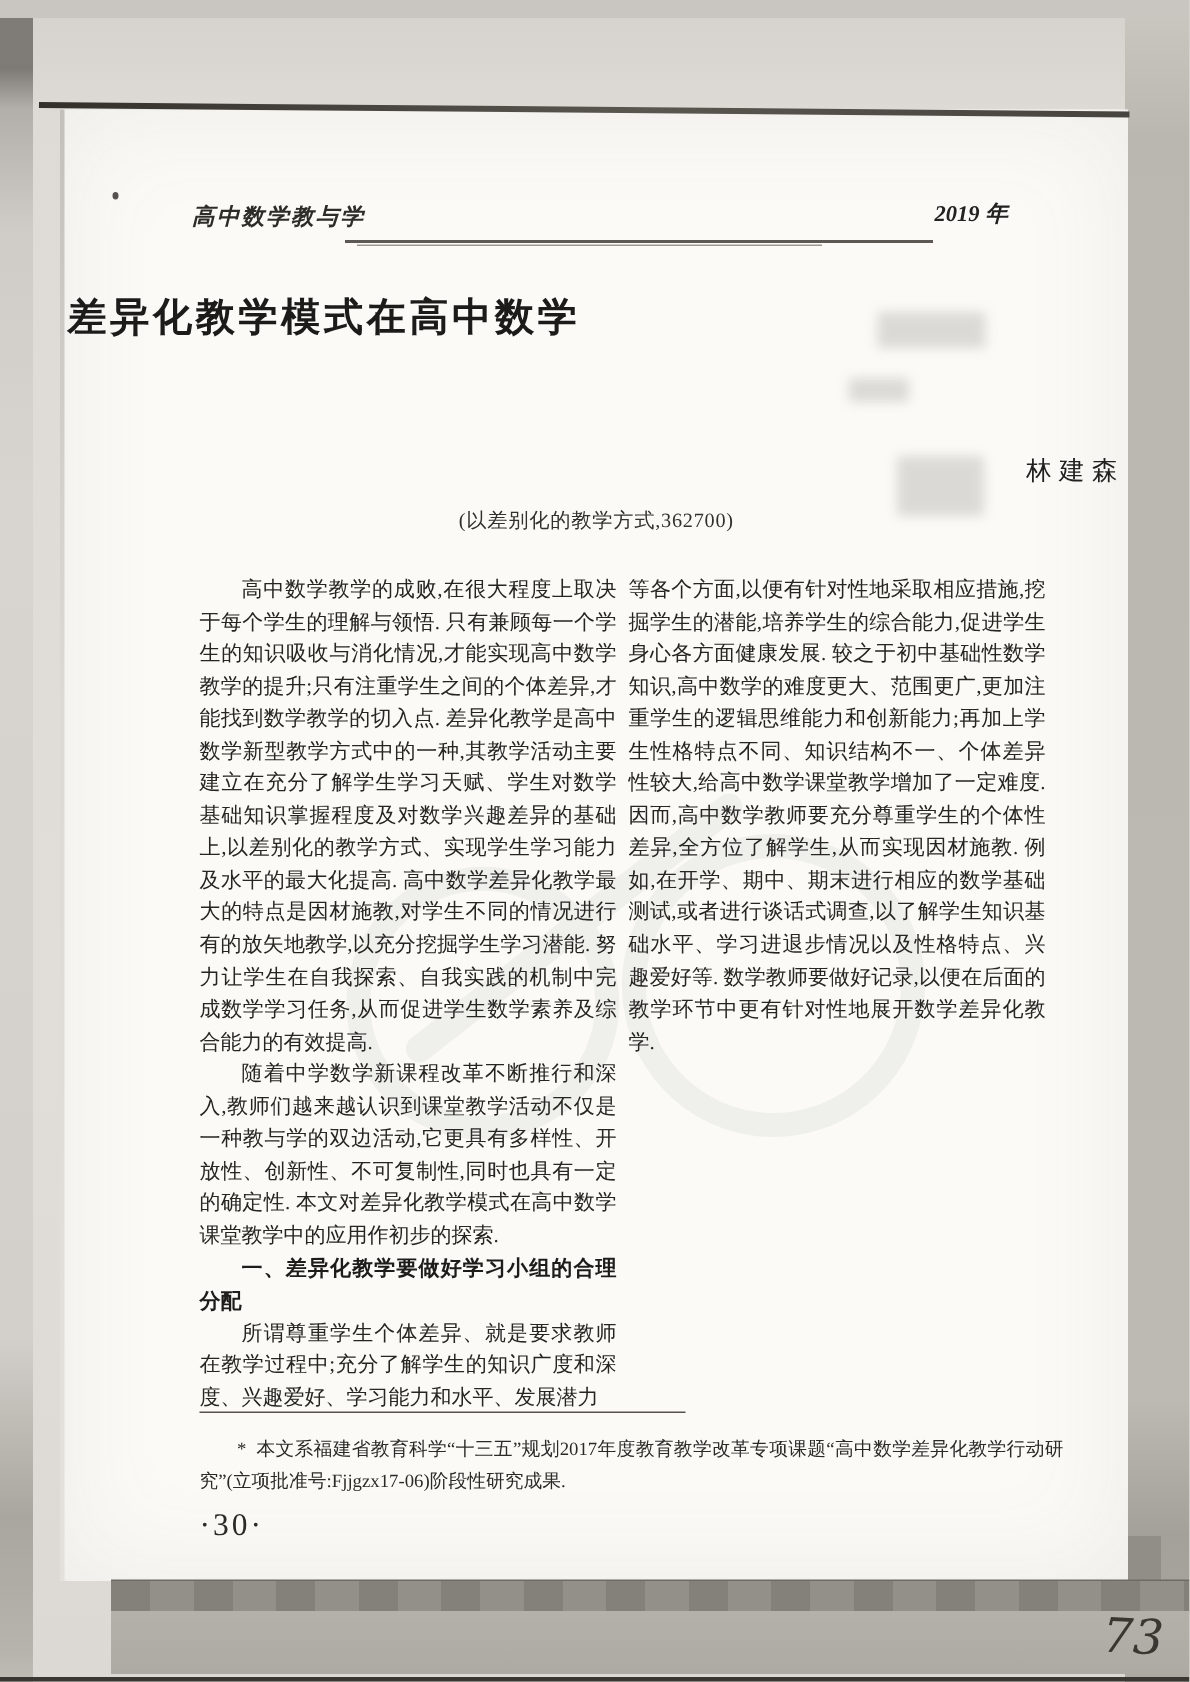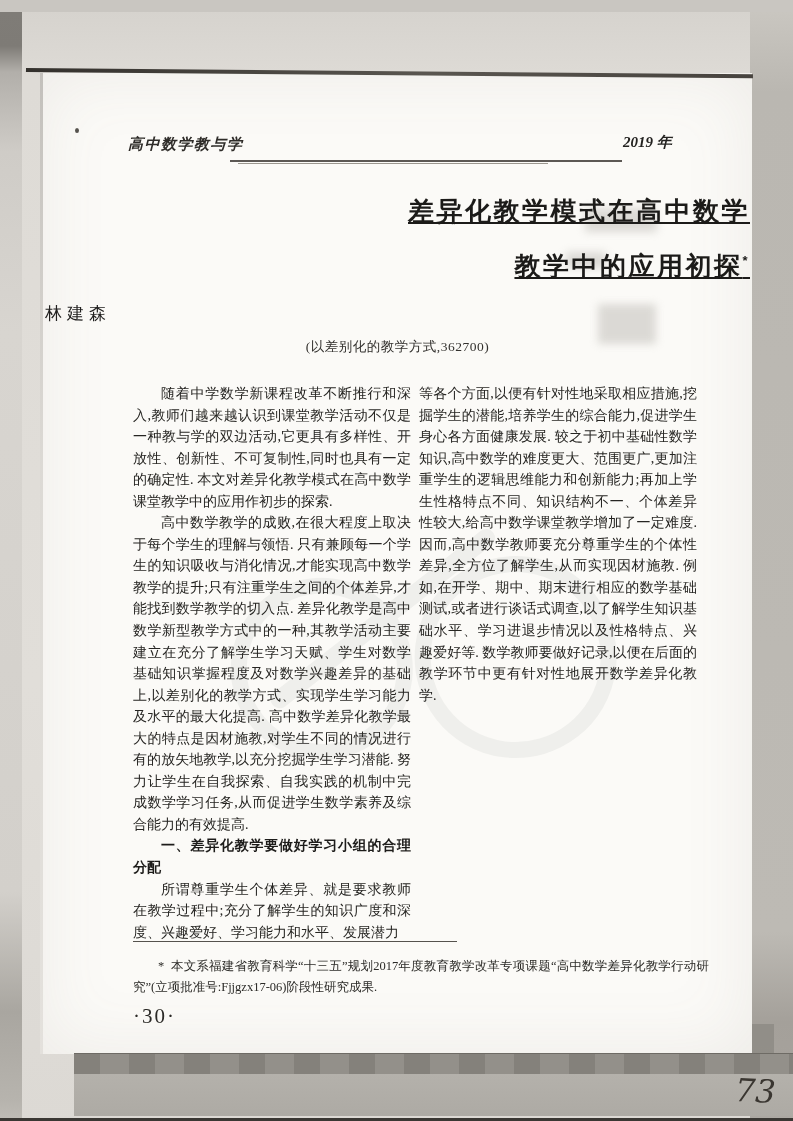--- a/index.html
+++ b/index.html
@@ -24,26 +24,26 @@
     transform:rotate(.5deg);transform-origin:0 0;}
   .speck{left:75px;top:116px;width:4px;height:5px;background:#55524d;border-radius:50%;}
 
   
   .hdr-journal{left:128px;top:123px;font-size:15px;font-style:italic;letter-spacing:1.5px;color:#2e2c29;font-weight:bold;}
   .hdr-year{left:623px;top:121px;font-size:15px;font-style:italic;color:#232220;font-weight:bold;}
   .hdr-rule{left:230px;top:148px;width:392px;height:2px;background:#5c5854;}
   .hdr-rule2{left:238px;top:151px;width:310px;height:1px;background:#9b978f;}
 
   
-  .title-block{left:45px;top:184px;width:705px;text-align:right;color:#1c1b19;
-    font-family:"Liberation Sans","DejaVu Sans",sans-serif;text-decoration:underline;}
+  .title-block{left:45px;top:184px;width:705px;text-align:left;color:#1c1b19;
+    font-family:"Liberation Sans","DejaVu Sans",sans-serif;}
   .title-line{font-size:26px;font-weight:bold;letter-spacing:2.5px;line-height:30px;display:block;}
   .title-line2{margin-top:20px;}
   .title-block sup{font-size:13px;font-weight:bold;}
-  .author{left:45px;top:290px;width:705px;text-align:left;font-size:17px;letter-spacing:5px;color:#222120;}
+  .author{left:45px;top:290px;width:705px;text-align:right;font-size:17px;letter-spacing:5px;color:#222120;}
   .affil{left:45px;top:326px;width:705px;text-align:center;font-size:13.5px;letter-spacing:.5px;color:#33312e;}
 
   
   .col{top:371px;width:278px;font-size:14px;line-height:21.55px;text-align:justify;color:#262522;}
   .col-left{left:133px;}
   .col-right{left:419px;}
   .col p{margin:0;text-indent:2em;}
   .col p.noindent{text-indent:0;}
   .col p.heading{font-weight:bold;color:#1d1c1a;font-family:"Liberation Sans","DejaVu Sans",sans-serif;}
 
@@ -96,29 +96,28 @@
   <div class="abs ghost g2"></div>
   <div class="abs ghost g3"></div>
 
   <div class="abs hdr-journal">高中数学教与学</div>
   <div class="abs hdr-year">2019 年</div>
   <div class="abs hdr-rule"></div>
   <div class="abs hdr-rule2"></div>
 
   <div class="abs title-block">
     <span class="title-line">差异化教学模式在高中数学</span>
-    <span class="title-line title-line2"><span>教学中的应用初探</span><sup>*</sup></span>
   </div>
 
   <div class="abs author">林建森</div>
   <div class="abs affil">(以差别化的教学方式,362700)</div>
 
   <div class="abs col col-left">
+    <p>高中数学教学的成败,在很大程度上取决于每个学生的理解与领悟. 只有兼顾每一个学生的知识吸收与消化情况,才能实现高中数学教学的提升;只有注重学生之间的个体差异,才能找到数学教学的切入点. 差异化教学是高中数学新型教学方式中的一种,其教学活动主要建立在充分了解学生学习天赋、学生对数学基础知识掌握程度及对数学兴趣差异的基础上,以差别化的教学方式、实现学生学习能力及水平的最大化提高. 高中数学差异化教学最大的特点是因材施教,对学生不同的情况进行有的放矢地教学,以充分挖掘学生学习潜能. 努力让学生在自我探索、自我实践的机制中完成数学学习任务,从而促进学生数学素养及综合能力的有效提高.</p>
     <p>随着中学数学新课程改革不断推行和深入,教师们越来越认识到课堂教学活动不仅是一种教与学的双边活动,它更具有多样性、开放性、创新性、不可复制性,同时也具有一定的确定性. 本文对差异化教学模式在高中数学课堂教学中的应用作初步的探索.</p>
-    <p>高中数学教学的成败,在很大程度上取决于每个学生的理解与领悟. 只有兼顾每一个学生的知识吸收与消化情况,才能实现高中数学教学的提升;只有注重学生之间的个体差异,才能找到数学教学的切入点. 差异化教学是高中数学新型教学方式中的一种,其教学活动主要建立在充分了解学生学习天赋、学生对数学基础知识掌握程度及对数学兴趣差异的基础上,以差别化的教学方式、实现学生学习能力及水平的最大化提高. 高中数学差异化教学最大的特点是因材施教,对学生不同的情况进行有的放矢地教学,以充分挖掘学生学习潜能. 努力让学生在自我探索、自我实践的机制中完成数学学习任务,从而促进学生数学素养及综合能力的有效提高.</p>
     <p class="heading">一、差异化教学要做好学习小组的合理分配</p>
     <p>所谓尊重学生个体差异、就是要求教师在教学过程中;充分了解学生的知识广度和深度、兴趣爱好、学习能力和水平、发展潜力</p>
   </div>
 
   <div class="abs col col-right">
     <p class="noindent">等各个方面,以便有针对性地采取相应措施,挖掘学生的潜能,培养学生的综合能力,促进学生身心各方面健康发展. 较之于初中基础性数学知识,高中数学的难度更大、范围更广,更加注重学生的逻辑思维能力和创新能力;再加上学生性格特点不同、知识结构不一、个体差异性较大,给高中数学课堂教学增加了一定难度. 因而,高中数学教师要充分尊重学生的个体性差异,全方位了解学生,从而实现因材施教. 例如,在开学、期中、期末进行相应的数学基础测试,或者进行谈话式调查,以了解学生知识基础水平、学习进退步情况以及性格特点、兴趣爱好等. 数学教师要做好记录,以便在后面的教学环节中更有针对性地展开数学差异化教学.</p>
   </div>
 
   <div class="abs fn-rule"></div>
   <div class="abs footnote">

